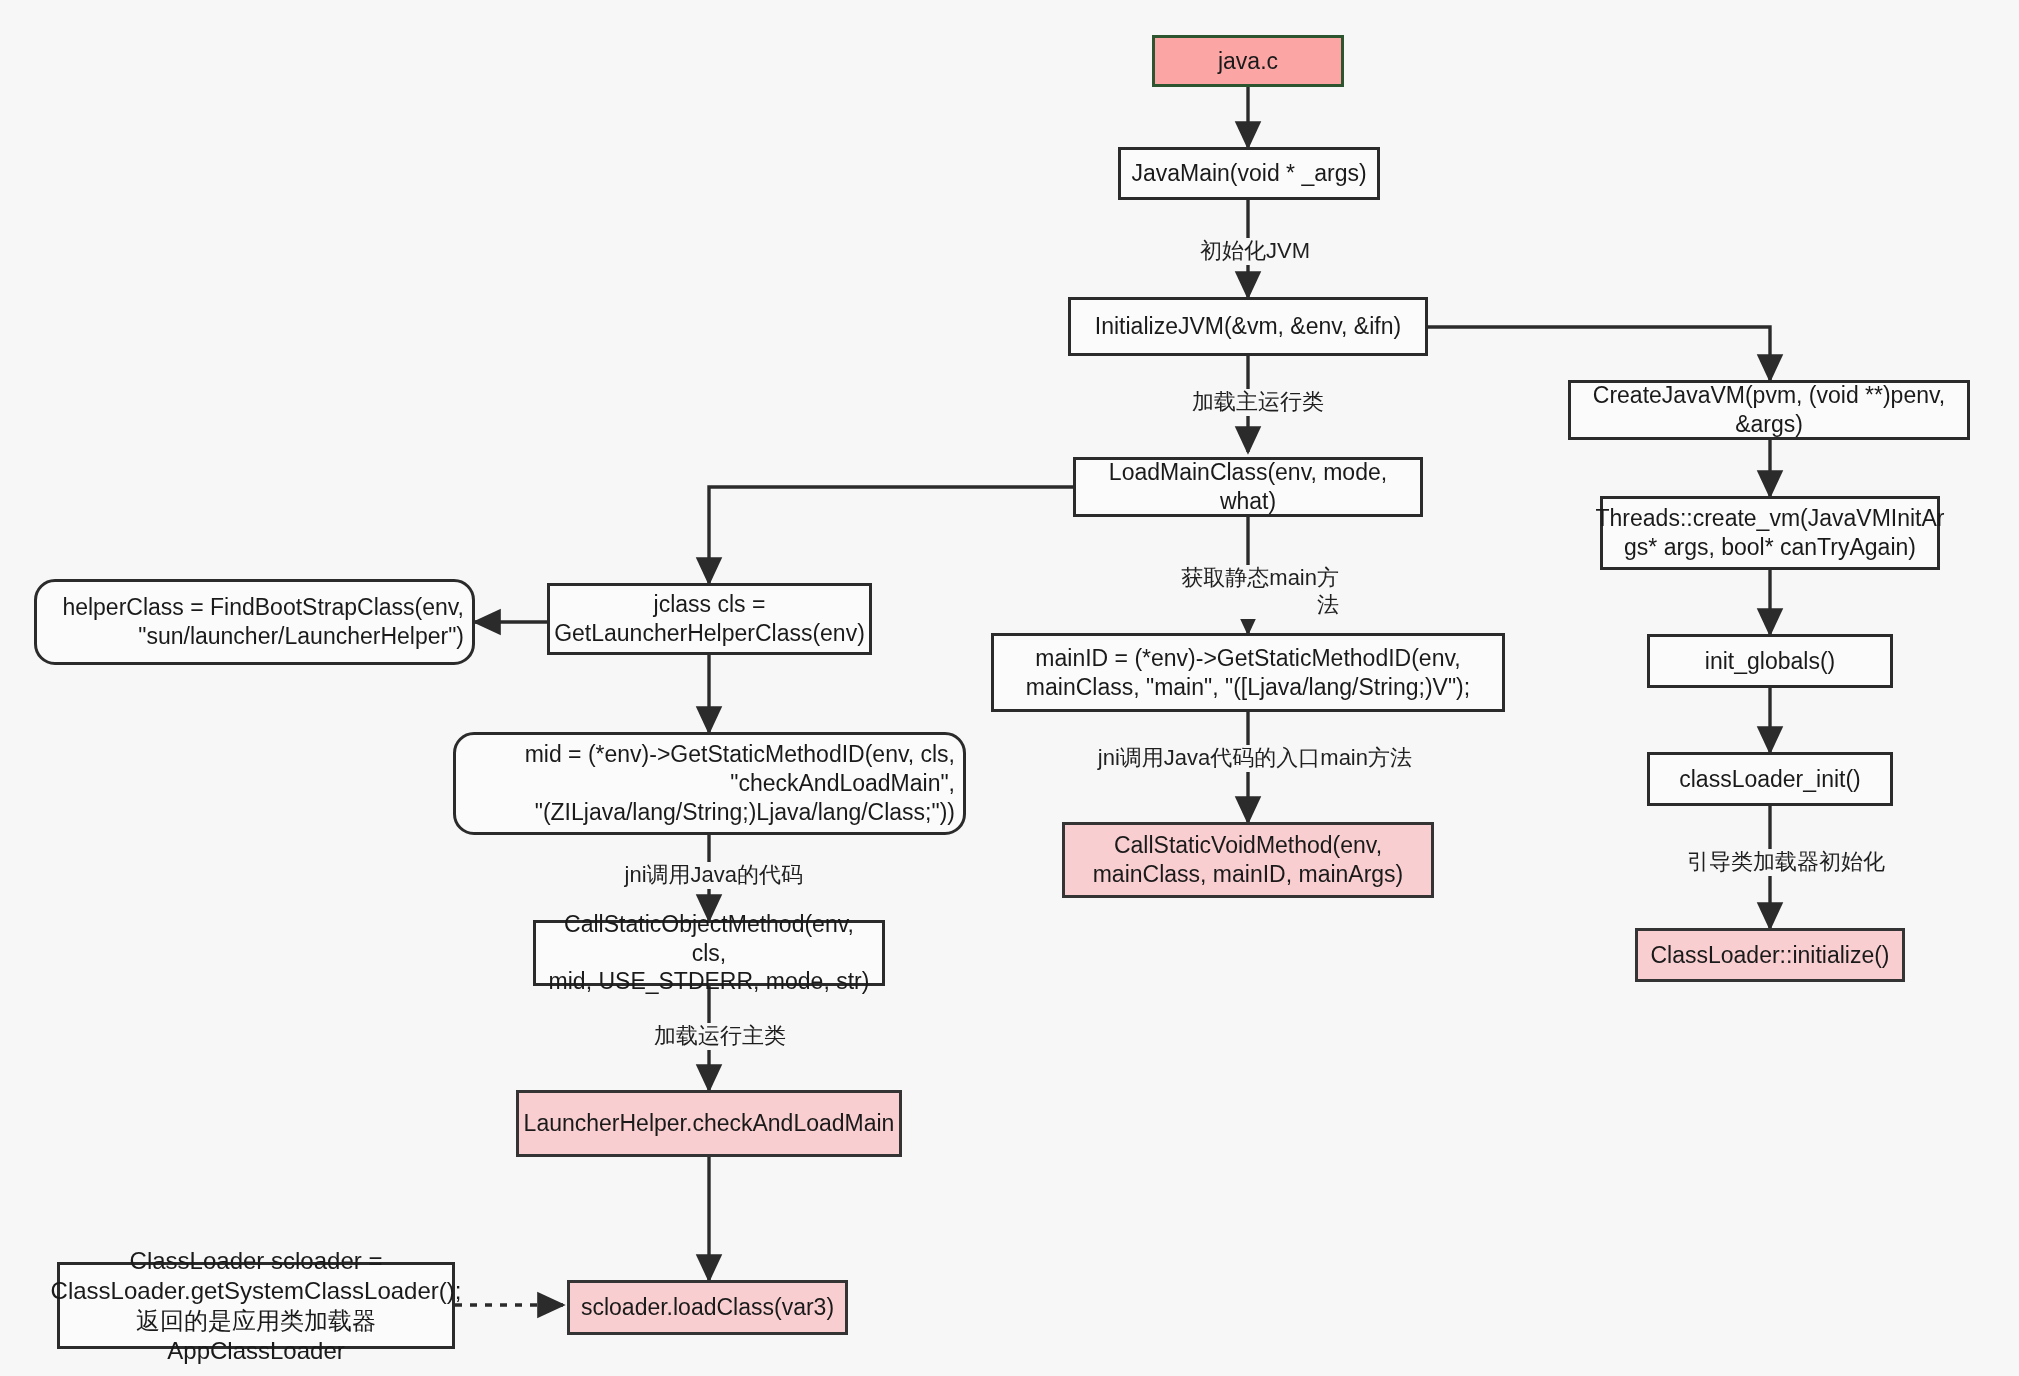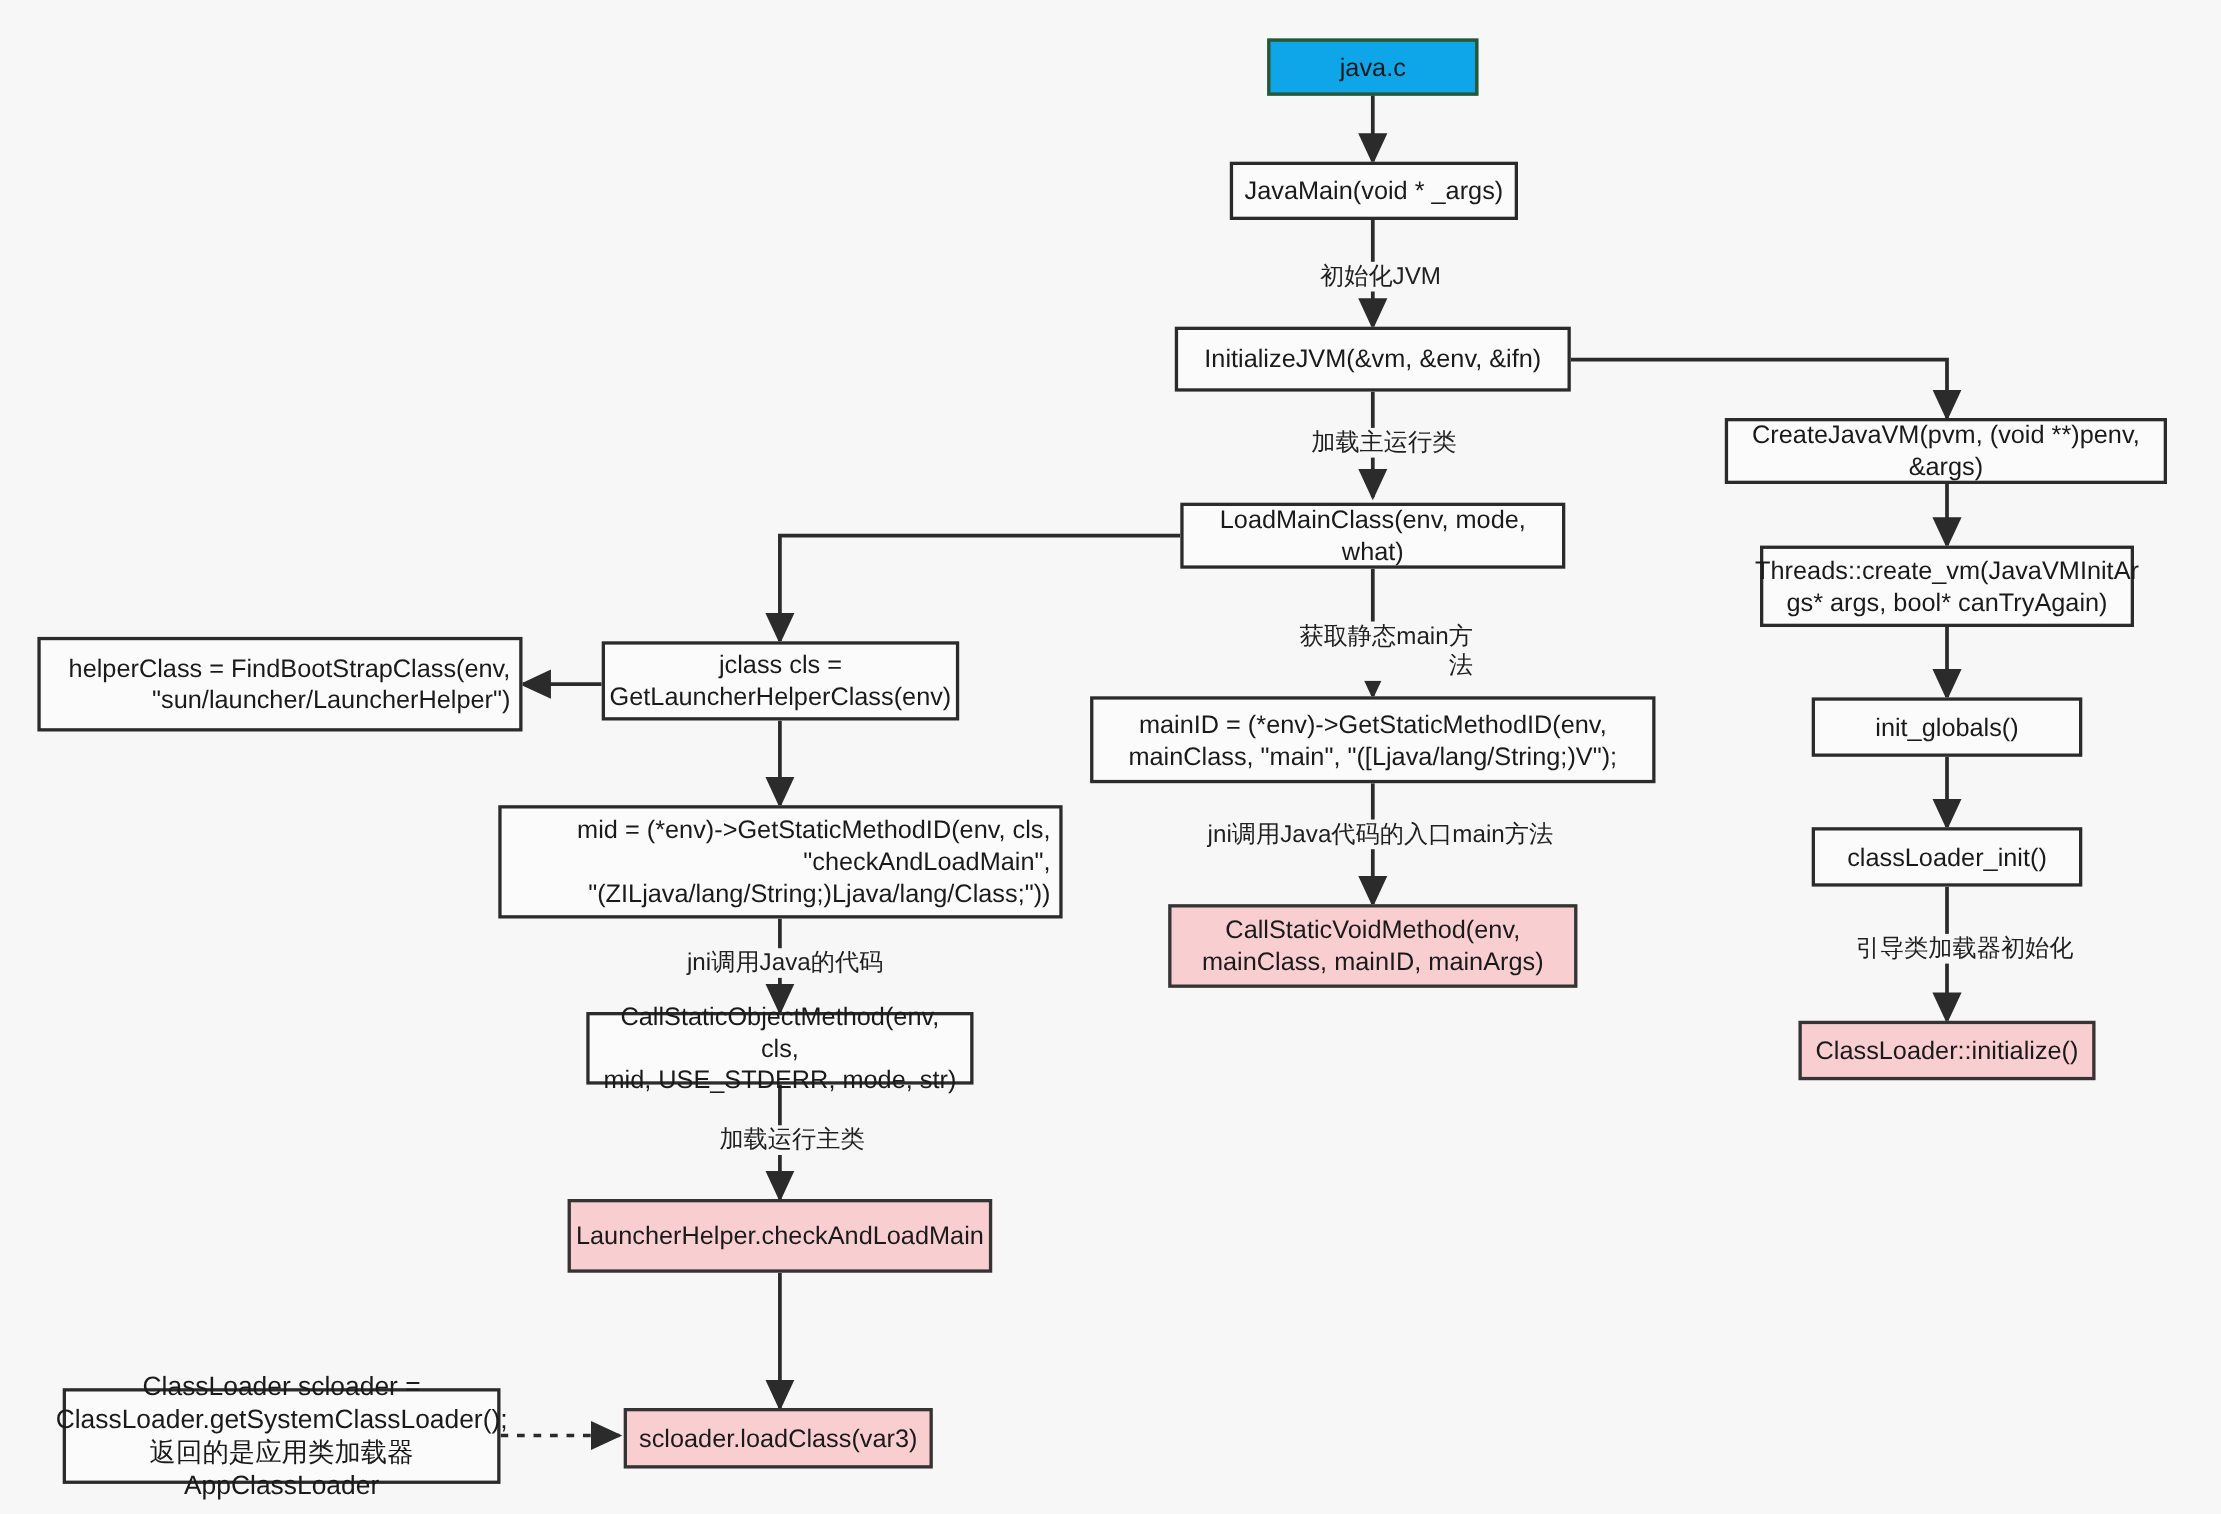--- a/index.html
+++ b/index.html
@@ -25,30 +25,31 @@
     align-items: center;
     justify-content: center;
     text-align: center;
     font-size: 23px;
     line-height: 1.25;
     padding: 2px 8px;
     white-space: pre-line;
     z-index: 3;
   }
   .node.green {
-    background: #0ea5e9;
+    background: #fca5a5;
     border-color: #2d552f;
   }
   .node.pink {
     background: #f9ced0;
     border-color: #343434;
   }
   .node.ralign {
     text-align: right;
     justify-content: flex-end;
+    border-radius: 21px;
   }
   .edge-label {
     position: absolute;
     font-size: 22px;
     color: #1f1f1f;
     background: #f7f7f7;
     text-align: right;
     line-height: 1.22;
     white-space: pre-line;
     z-index: 4;

